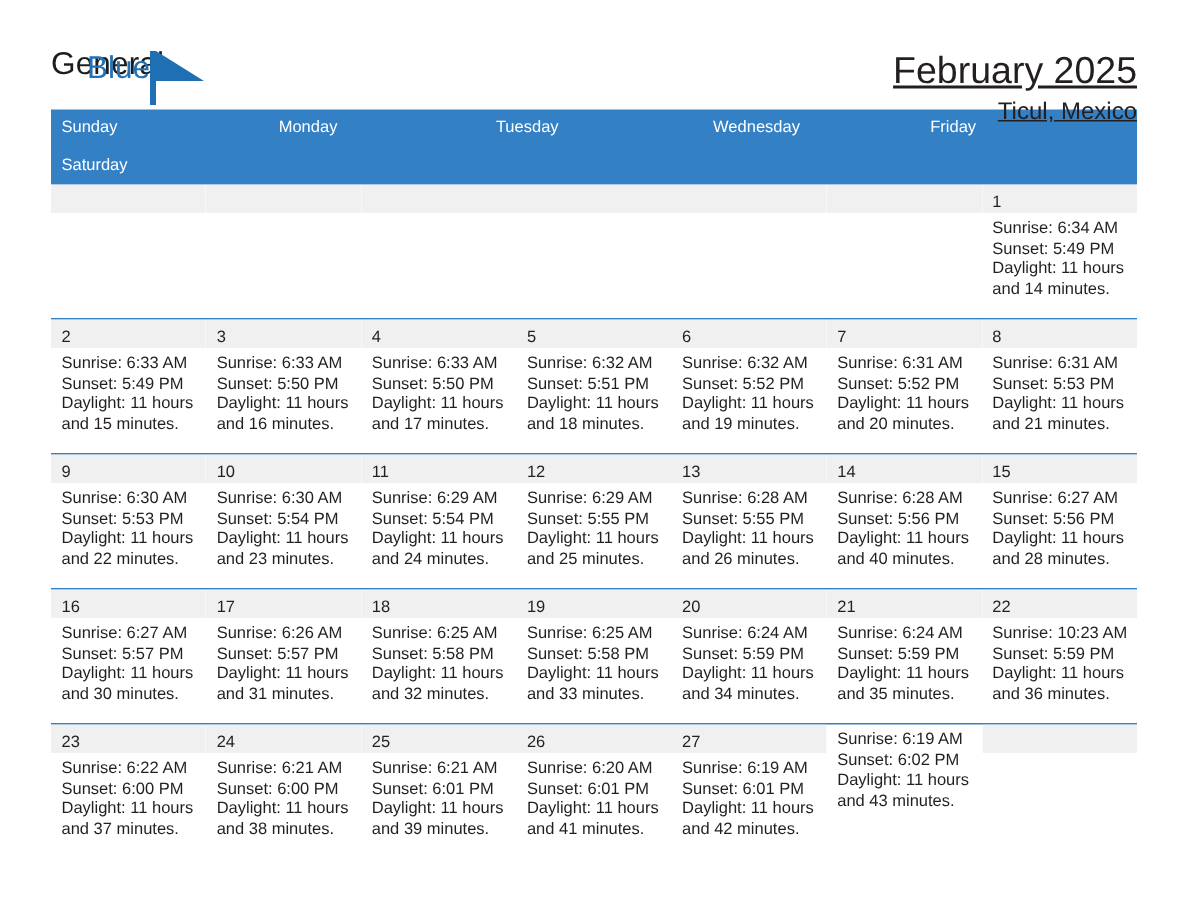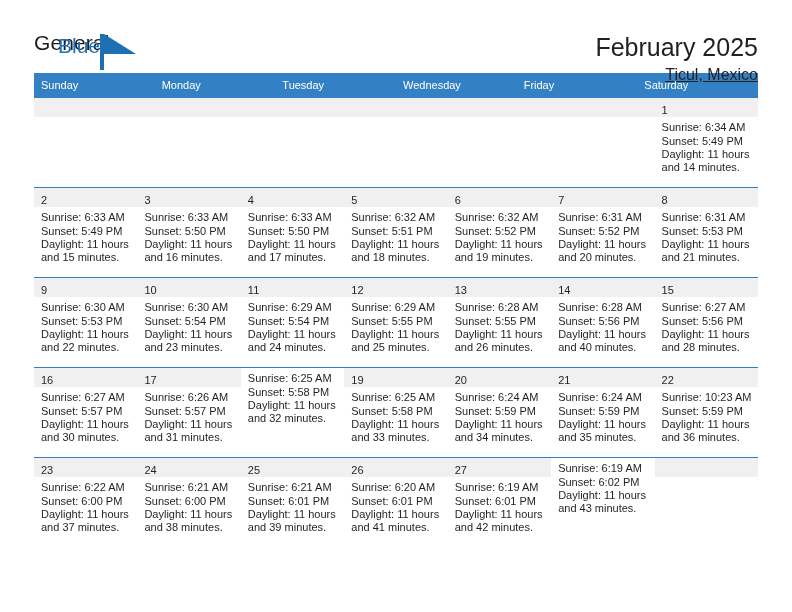--- a/index.html
+++ b/index.html
@@ -75,37 +75,38 @@
 
   .title-block {
     text-align: right;
     padding-top: 2px;
   }
   .cal-title {
     font-size: 25px;
     color: #231f20;
     line-height: 1.08;
     white-space: nowrap;
+    text-decoration: underline;
   }
   .cal-subtitle {
     font-size: 16px;
     color: #231f20;
     margin-top: 5px;
     white-space: nowrap;
     text-decoration: underline;
   }
 
   
   .calendar {
     margin-top: 11px;
     width: 724px;
   }
   .weekdays {
     display: grid;
-    grid-template-columns: repeat(6, 1fr);
+    grid-template-columns: repeat(5, 1fr);
     background: #3480c4;
   }
   .weekday {
     color: #ffffff;
     font-size: 11px;
     padding: 6px 0 6px 7px;
     box-sizing: border-box;
     line-height: 1.2;
   }
 
@@ -348,20 +349,21 @@
           <div class="day">
             <div class="day-num-band"><span class="day-num">17</span></div>
             <div class="day-info">
               <div>Sunrise: 6:26 AM</div>
               <div>Sunset: 5:57 PM</div>
               <div>Daylight: 11 hours</div>
               <div>and 31 minutes.</div>
             </div>
           </div>
           <div class="day">
+            <div class="day-num-band"><span class="day-num">18</span></div>
             <div class="day-info">
               <div>Sunrise: 6:25 AM</div>
               <div>Sunset: 5:58 PM</div>
               <div>Daylight: 11 hours</div>
               <div>and 32 minutes.</div>
             </div>
           </div>
           <div class="day">
             <div class="day-num-band"><span class="day-num">19</span></div>
             <div class="day-info">

